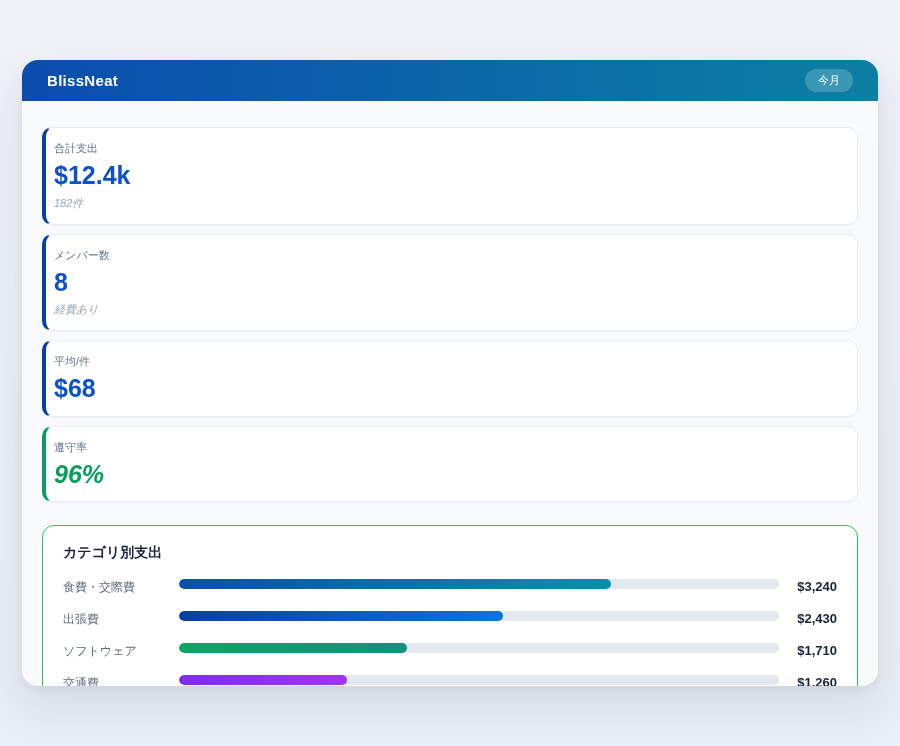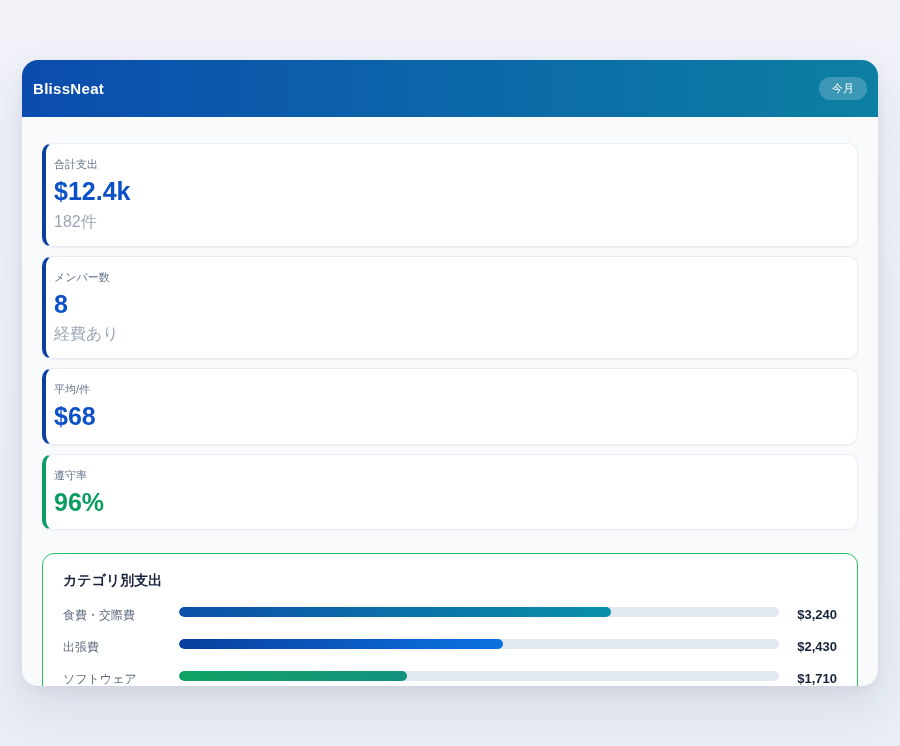--- a/index.html
+++ b/index.html
@@ -12,26 +12,26 @@
   .panel {
     width: 856px;
     height: 626px;
     margin: 60px 0 0 22px;
     background: #f8fafc;
     border-radius: 16px;
     box-shadow: 0 20px 45px rgba(30, 41, 82, 0.10), 0 4px 12px rgba(30, 41, 82, 0.05);
     overflow: hidden;
   }
   .app-header {
-    height: 57px;
+    height: 41px;
     background: linear-gradient(90deg, #0b4cae 0%, #0c80a2 100%);
     display: flex;
     align-items: center;
     justify-content: space-between;
-    padding: 0 11px;
+    padding: 0 25px;
   }
   .app-title {
     color: #ffffff;
     font-size: 15px;
     font-weight: bold;
     letter-spacing: 0.3px;
   }
   .period-badge {
     background: rgba(255, 255, 255, 0.20);
     color: #ffffff;
@@ -57,23 +57,24 @@
     color: #64748b;
     margin-bottom: 6px;
   }
   .stat-value {
     font-size: 25px;
     font-weight: bold;
     color: #0c51c8;
     line-height: 1.1;
   }
   .stat-sub {
-    font-size: 16px;
+    font-size: 11px;
     color: #9aa5b5;
     margin-top: 6px;
+    font-style: italic;
   }
   .category-card {
     background: #ffffff;
     border: 1px solid #22c55e;
     border-radius: 12px;
     padding: 18px 20px 20px 20px;
     margin-top: 23px;
     box-shadow: 0 1px 2px rgba(15, 23, 42, 0.04);
   }
   .category-title {
@@ -137,21 +138,21 @@
           <div class="stat-label">メンバー数</div>
           <div class="stat-value" style="color: rgb(12, 81, 200);">8</div>
           <div class="stat-sub">経費あり</div>
         </div>
         <div class="stat-card" style="border-left-color: rgb(11, 63, 162);">
           <div class="stat-label">平均/件</div>
           <div class="stat-value" style="color: rgb(12, 81, 200);">$68</div>
         </div>
         <div class="stat-card" style="border-left-color: rgb(10, 158, 98);">
           <div class="stat-label">遵守率</div>
-          <div class="stat-value" style="color: rgb(10, 157, 96);">96%</div>
+          <div class="stat-value" style="color: rgb(10, 157, 96); font-style: italic;">96%</div>
         </div>
       </div>
     <div class="category-card">
       <div class="category-title">カテゴリ別支出</div>
       <div id="category-rows">
           <div class="cat-row">
             <span class="cat-label">食費・交際費</span>
             <span class="cat-track" style="background: rgb(226, 232, 240);">
               <span class="cat-fill" style="width: 72%; background: linear-gradient(90deg, rgb(11, 79, 168), rgb(10, 144, 168));"></span>
             </span>

